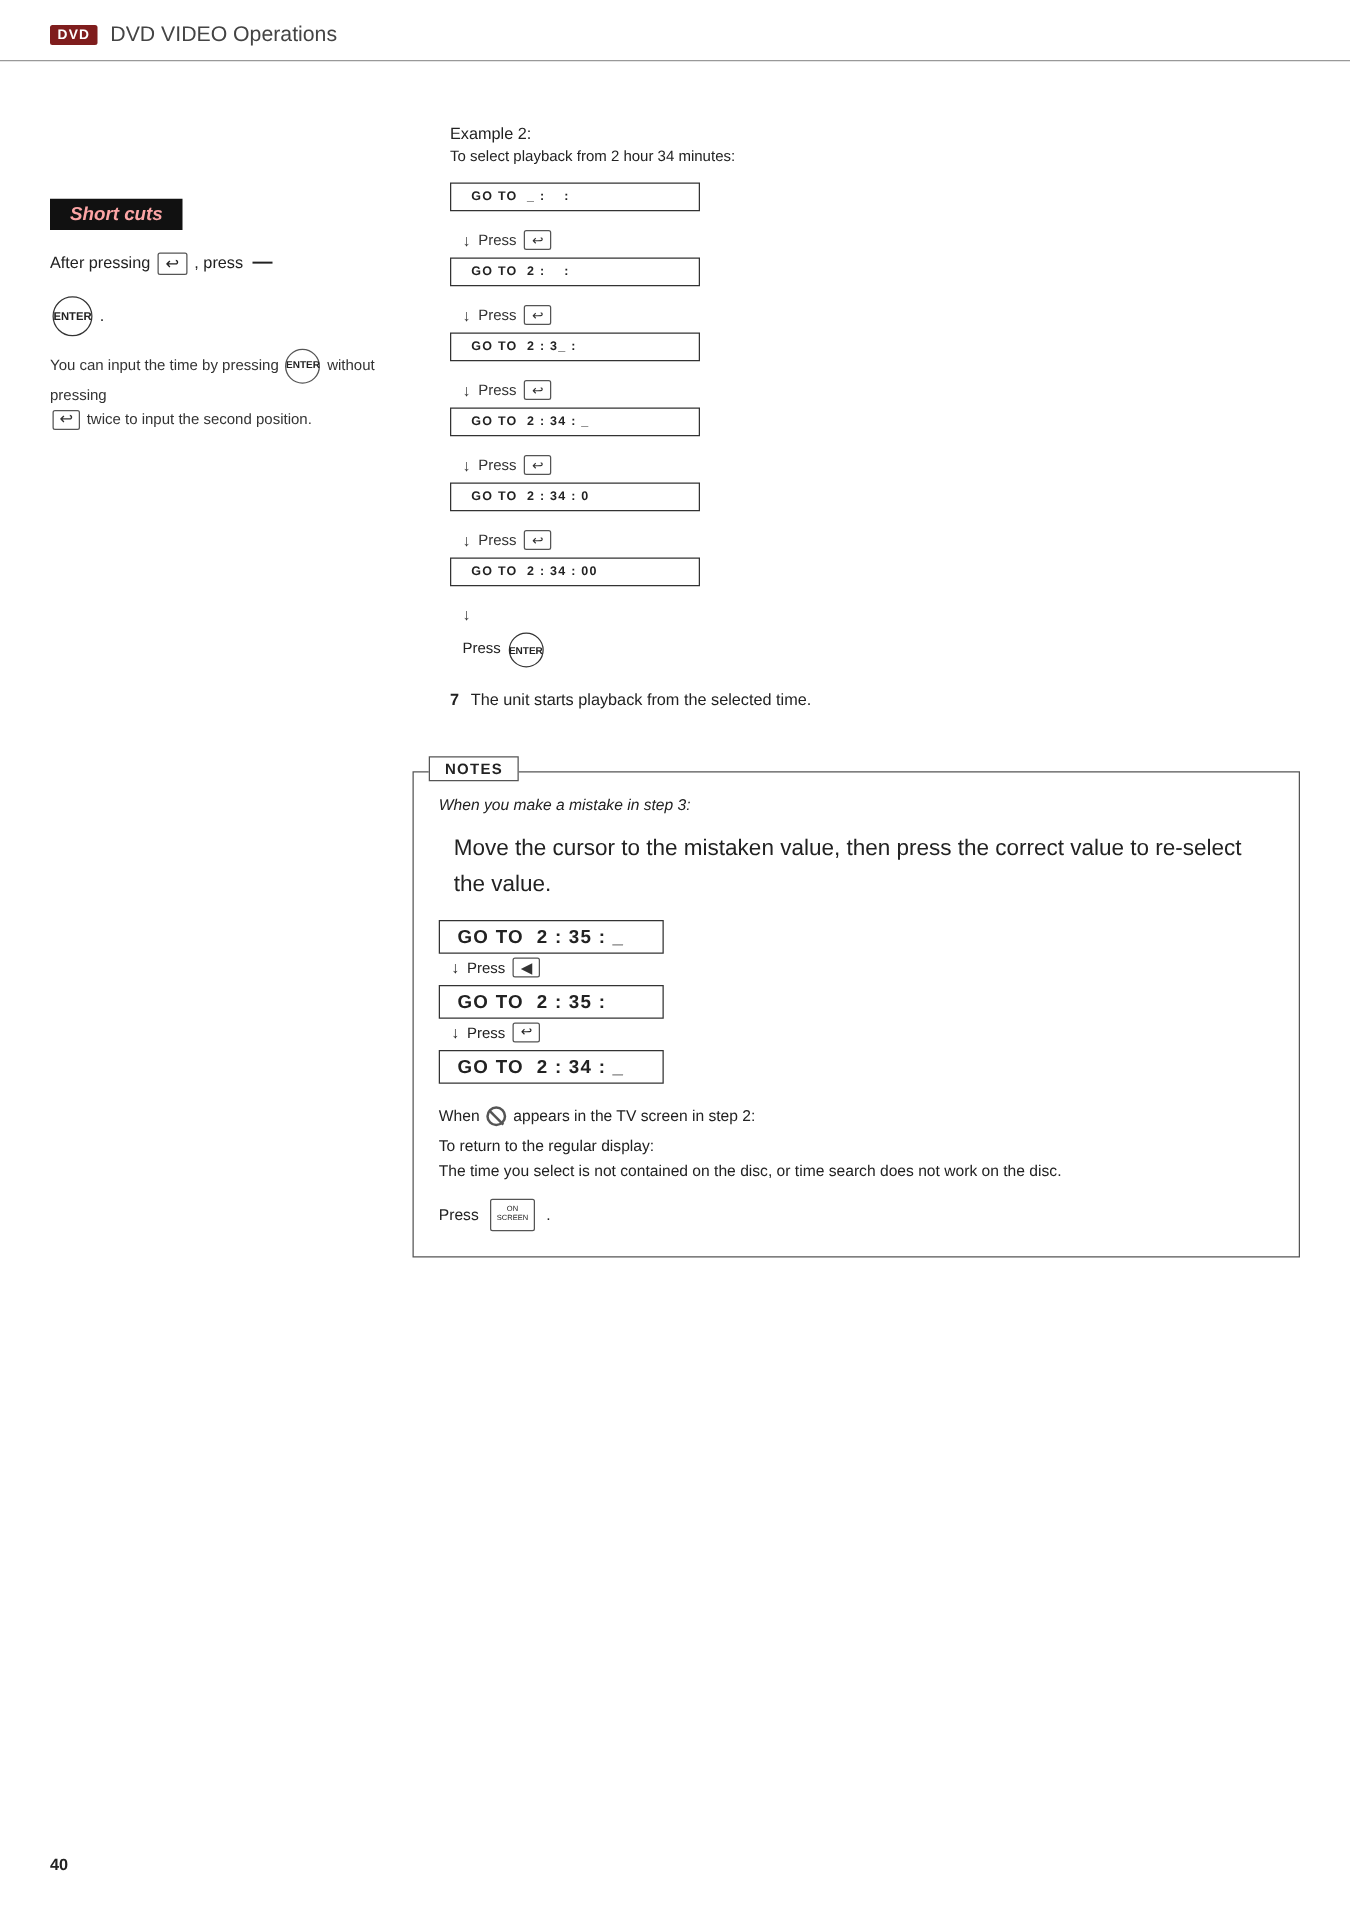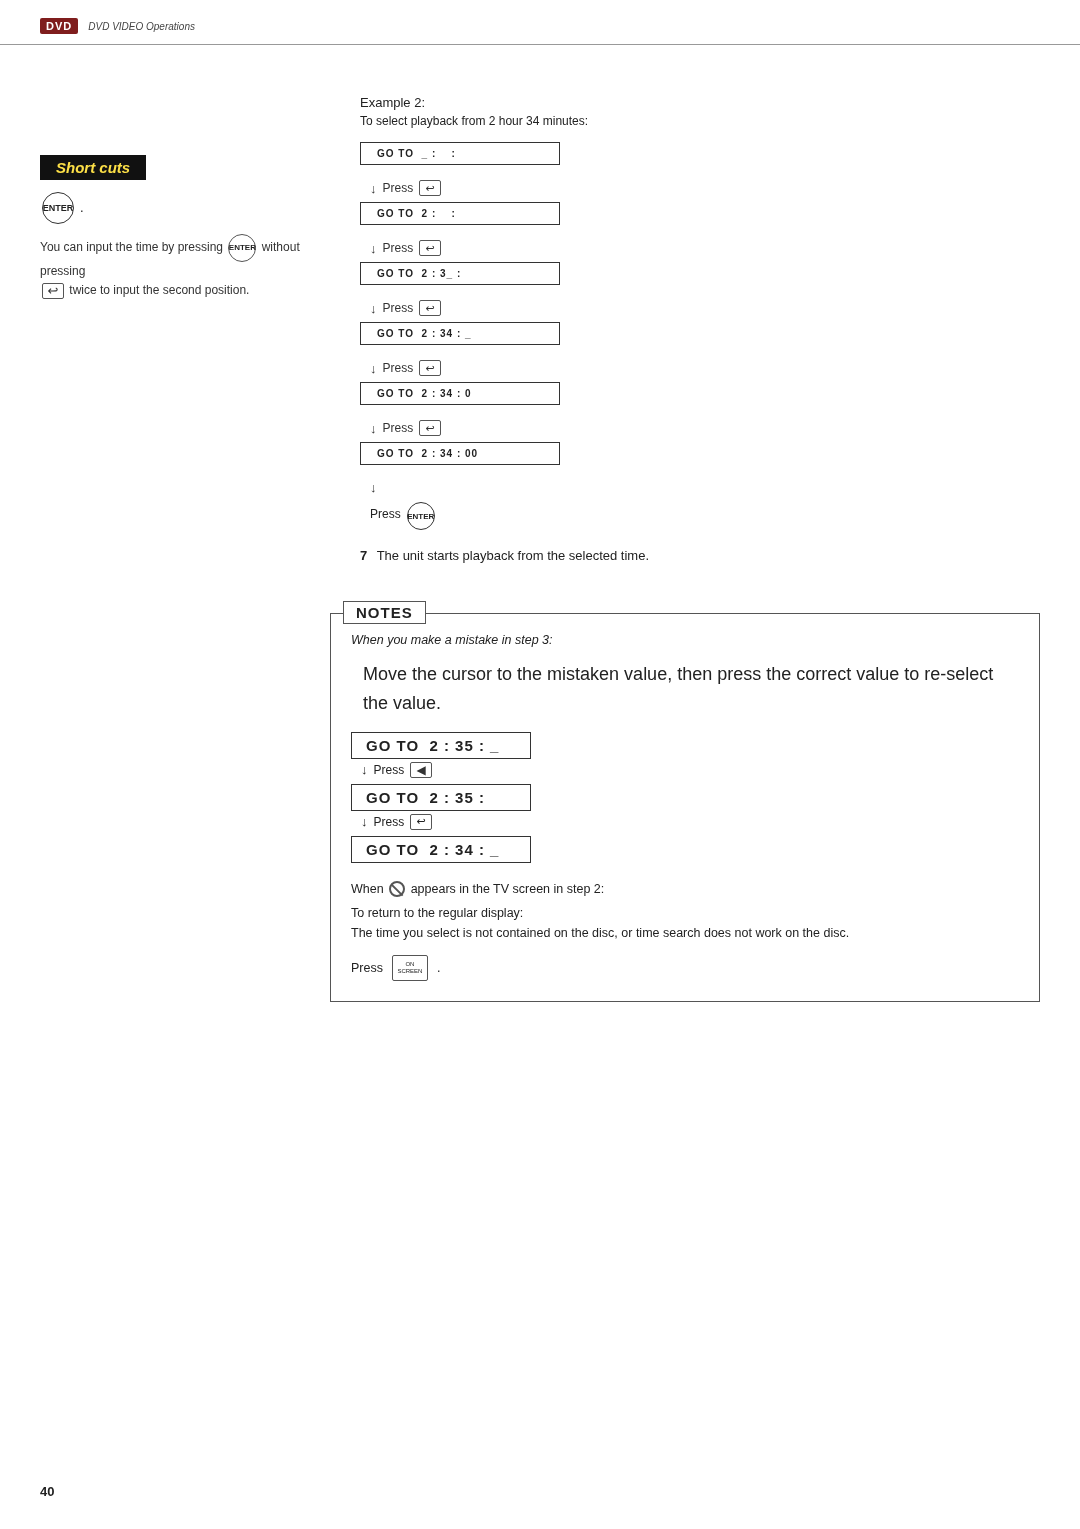--- a/index.html
+++ b/index.html
@@ -25,23 +25,22 @@
       background: #7f1d1d;
       color: #fff;
       font-size: 11px;
       font-weight: bold;
       padding: 2px 6px;
       margin-right: 10px;
       border-radius: 2px;
       letter-spacing: 1px;
     }
     .header-title {
-      font-size: 10px;
+      font-size: 17px;
       color: #444;
-      font-style: italic;
     }
 
     
     .main-content {
       padding: 30px 40px 40px 40px;
     }
 
     
     .two-col {
       display: flex;
@@ -51,21 +50,21 @@
 
     
     .left-col {
       width: 280px;
       flex-shrink: 0;
       padding-top: 60px;
     }
 
     .shortcut-label {
       background: #111;
-      color: #fde047;
+      color: #fca5a5;
       font-style: italic;
       font-size: 15px;
       font-weight: bold;
       padding: 4px 16px;
       display: inline-block;
       margin-bottom: 12px;
     }
 
     .after-press-text {
       font-size: 13px;
@@ -200,21 +199,21 @@
       position: relative;
     }
 
     .notes-title-bar {
       position: absolute;
       top: -13px;
       left: 12px;
       background: #fff;
       border: 1.5px solid #555;
       padding: 2px 12px;
-      font-size: 15px;
+      font-size: 12px;
       font-weight: bold;
       letter-spacing: 1px;
       text-align: center;
     }
 
     .notes-text {
       font-size: 12.5px;
       line-height: 1.6;
       margin-bottom: 10px;
       font-style: italic;
@@ -340,20 +339,26 @@
 </div>
 
 <div class="main-content">
 
   <div class="two-col">
 
     <div class="left-col">
       <div>
         <span class="shortcut-label">Short cuts</span>
       </div>
+      <div class="after-press-text">
+        <span>After pressing</span>
+        <span class="goto-arrow-btn"></span>
+        <span>, press</span>
+        <span class="arrow-right">—</span>
+      </div>
       <div style="margin-bottom:10px;">
         <span class="enter-btn-inline" style="width:32px;height:32px;border:1.5px solid #333;">ENTER</span>
         <span style="font-size:13px;">.</span>
       </div>
       <div class="small-note">
         <span>You can input the time by pressing</span>
         <span class="enter-btn-inline" style="width:28px;height:28px;font-size:8px;">ENTER</span>
         <span>without pressing</span><br>
         <span class="goto-arrow-btn" style="width:22px;height:16px;"></span>
         <span>twice to input the second position.</span>

